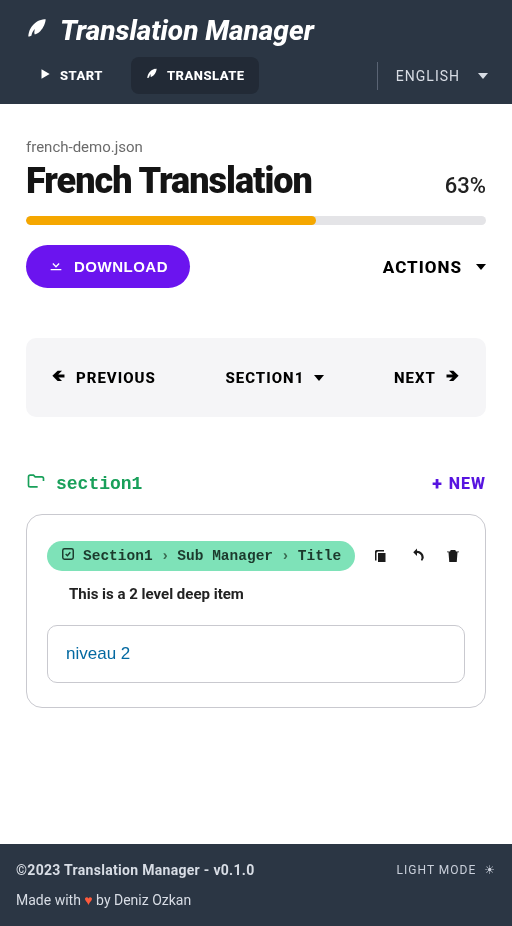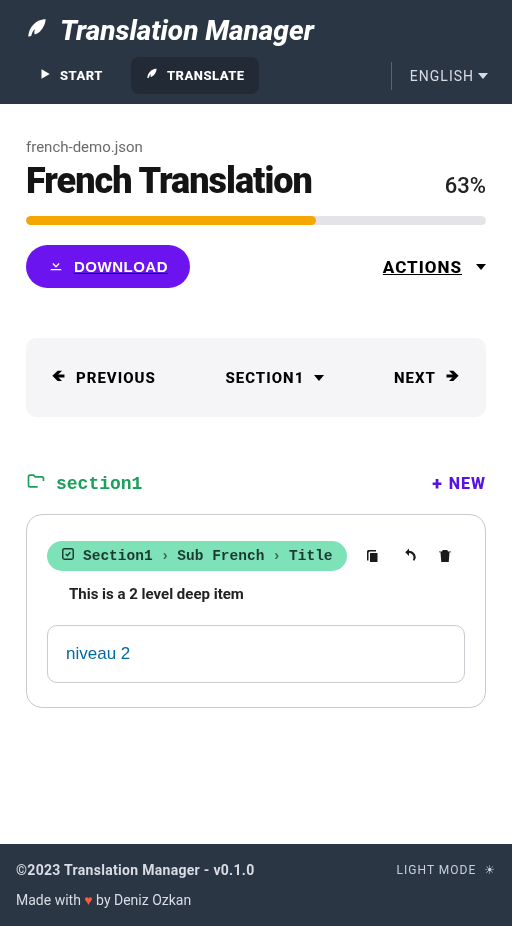--- a/index.html
+++ b/index.html
@@ -58,21 +58,21 @@
   }
   .nav-right {
     margin-left: auto;
     display: flex;
     align-items: center;
     gap: 14px;
   }
   .lang-select {
     display: inline-flex;
     align-items: center;
-    gap: 4px;
+    gap: 18px;
     font-size: 14px;
     letter-spacing: 1px;
     cursor: pointer;
     color: #d8dde5;
   }
   .play-icon svg, .feather-sm svg { width: 14px; height: 14px; fill: #fff; }
 
   .main {
     flex: 1;
     padding: 34px 26px 20px 26px;
@@ -110,21 +110,20 @@
   .progress-bar {
     height: 100%;
     background: #f5a700;
     border-radius: 5px;
   }
   .actions-row {
     display: flex;
     align-items: center;
     justify-content: space-between;
     margin-bottom: 50px;
-    text-decoration: underline;
   }
   .btn-download {
     display: inline-flex;
     align-items: center;
     gap: 10px;
     background: #6b14ef;
     color: #fff;
     font-weight: 800;
     letter-spacing: 0.5px;
     padding: 12px 22px;
@@ -378,21 +377,21 @@
     <div class="crumb-row">
       <div class="crumbs">
         <span>
           <svg width="14" height="14" viewBox="0 0 24 24" fill="none" stroke="#1c3a2d" stroke-width="2.5">
               <rect x="3" y="3" width="18" height="18" rx="3"></rect>
               <path d="M8 12l3 3 5-6"></path>
             </svg>
         </span>
         <span>Section1</span>
         <span class="crumb-sep">›</span>
-        <span>Sub French</span>
+        <span>Sub Manager</span>
         <span class="crumb-sep">›</span>
         <span>Title</span>
       </div>
       <span class="icon-btn">
         <svg viewBox="0 0 24 24">
             <path d="M8 8h10v12H8z M6 4h10v2H8a2 2 0 0 0-2 2v10H4V6a2 2 0 0 1 2-2z"></path>
           </svg>
       </span>
       <span class="icon-btn">
         <svg viewBox="0 0 24 24">

